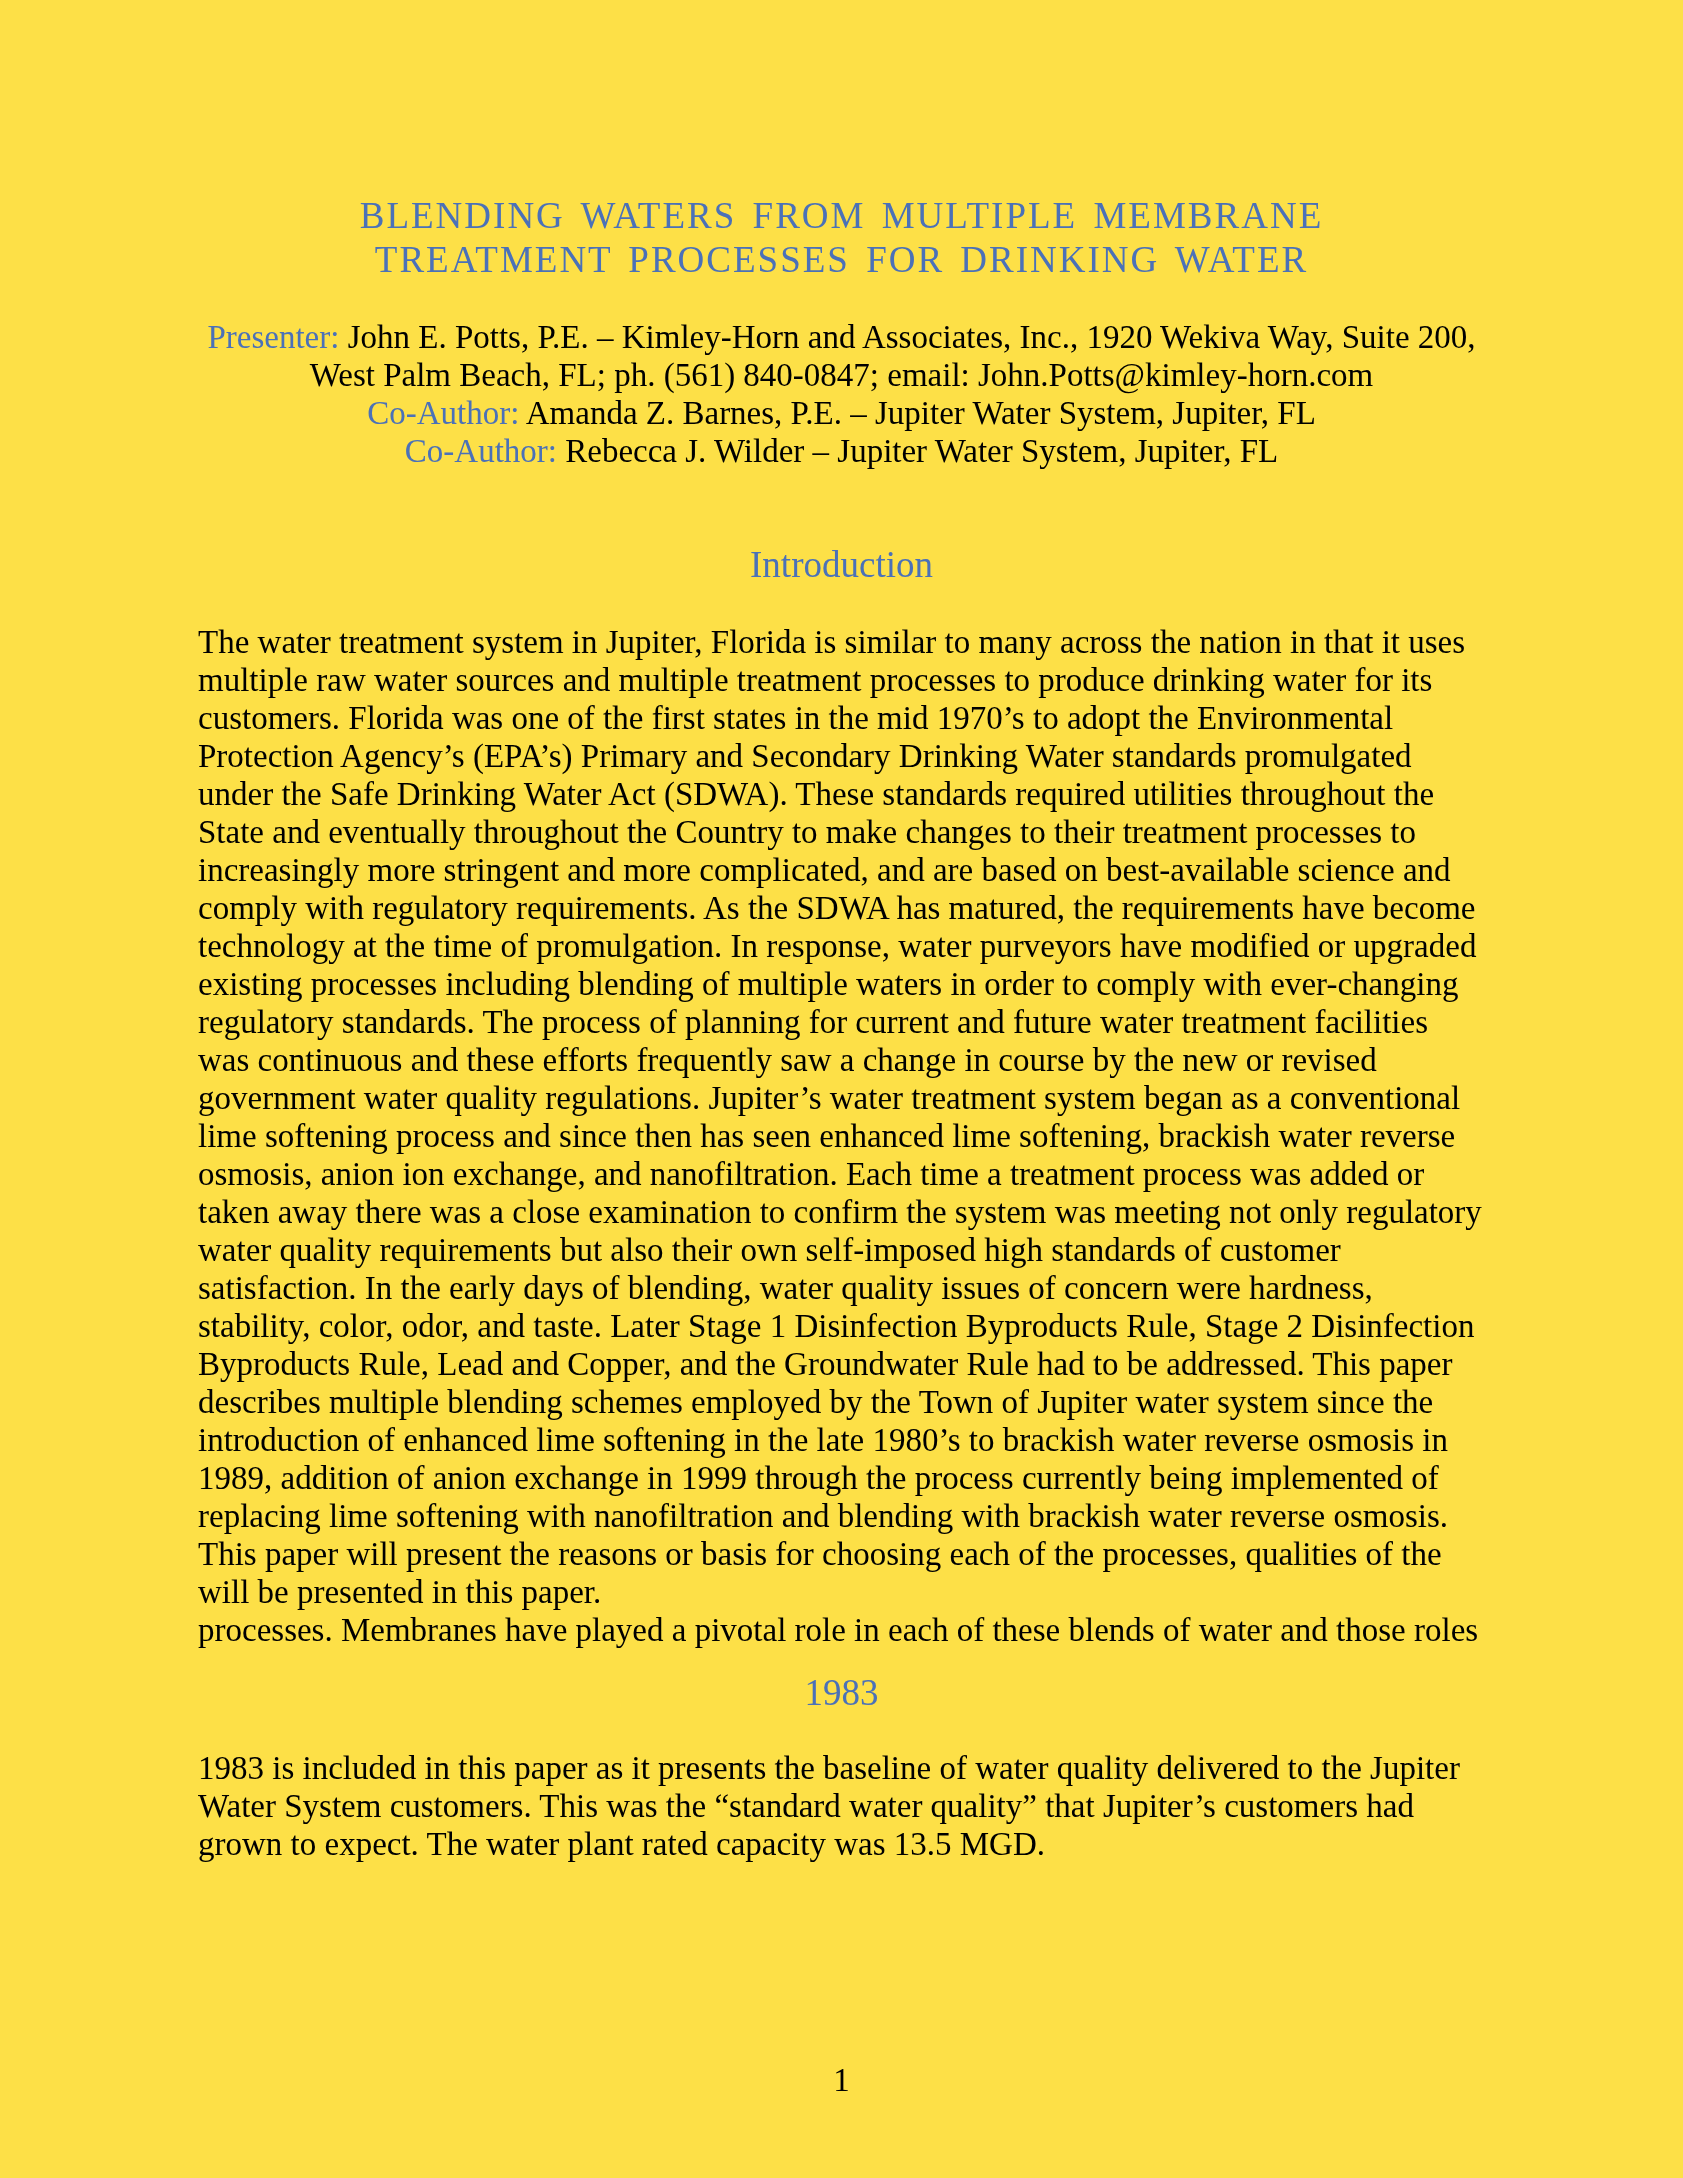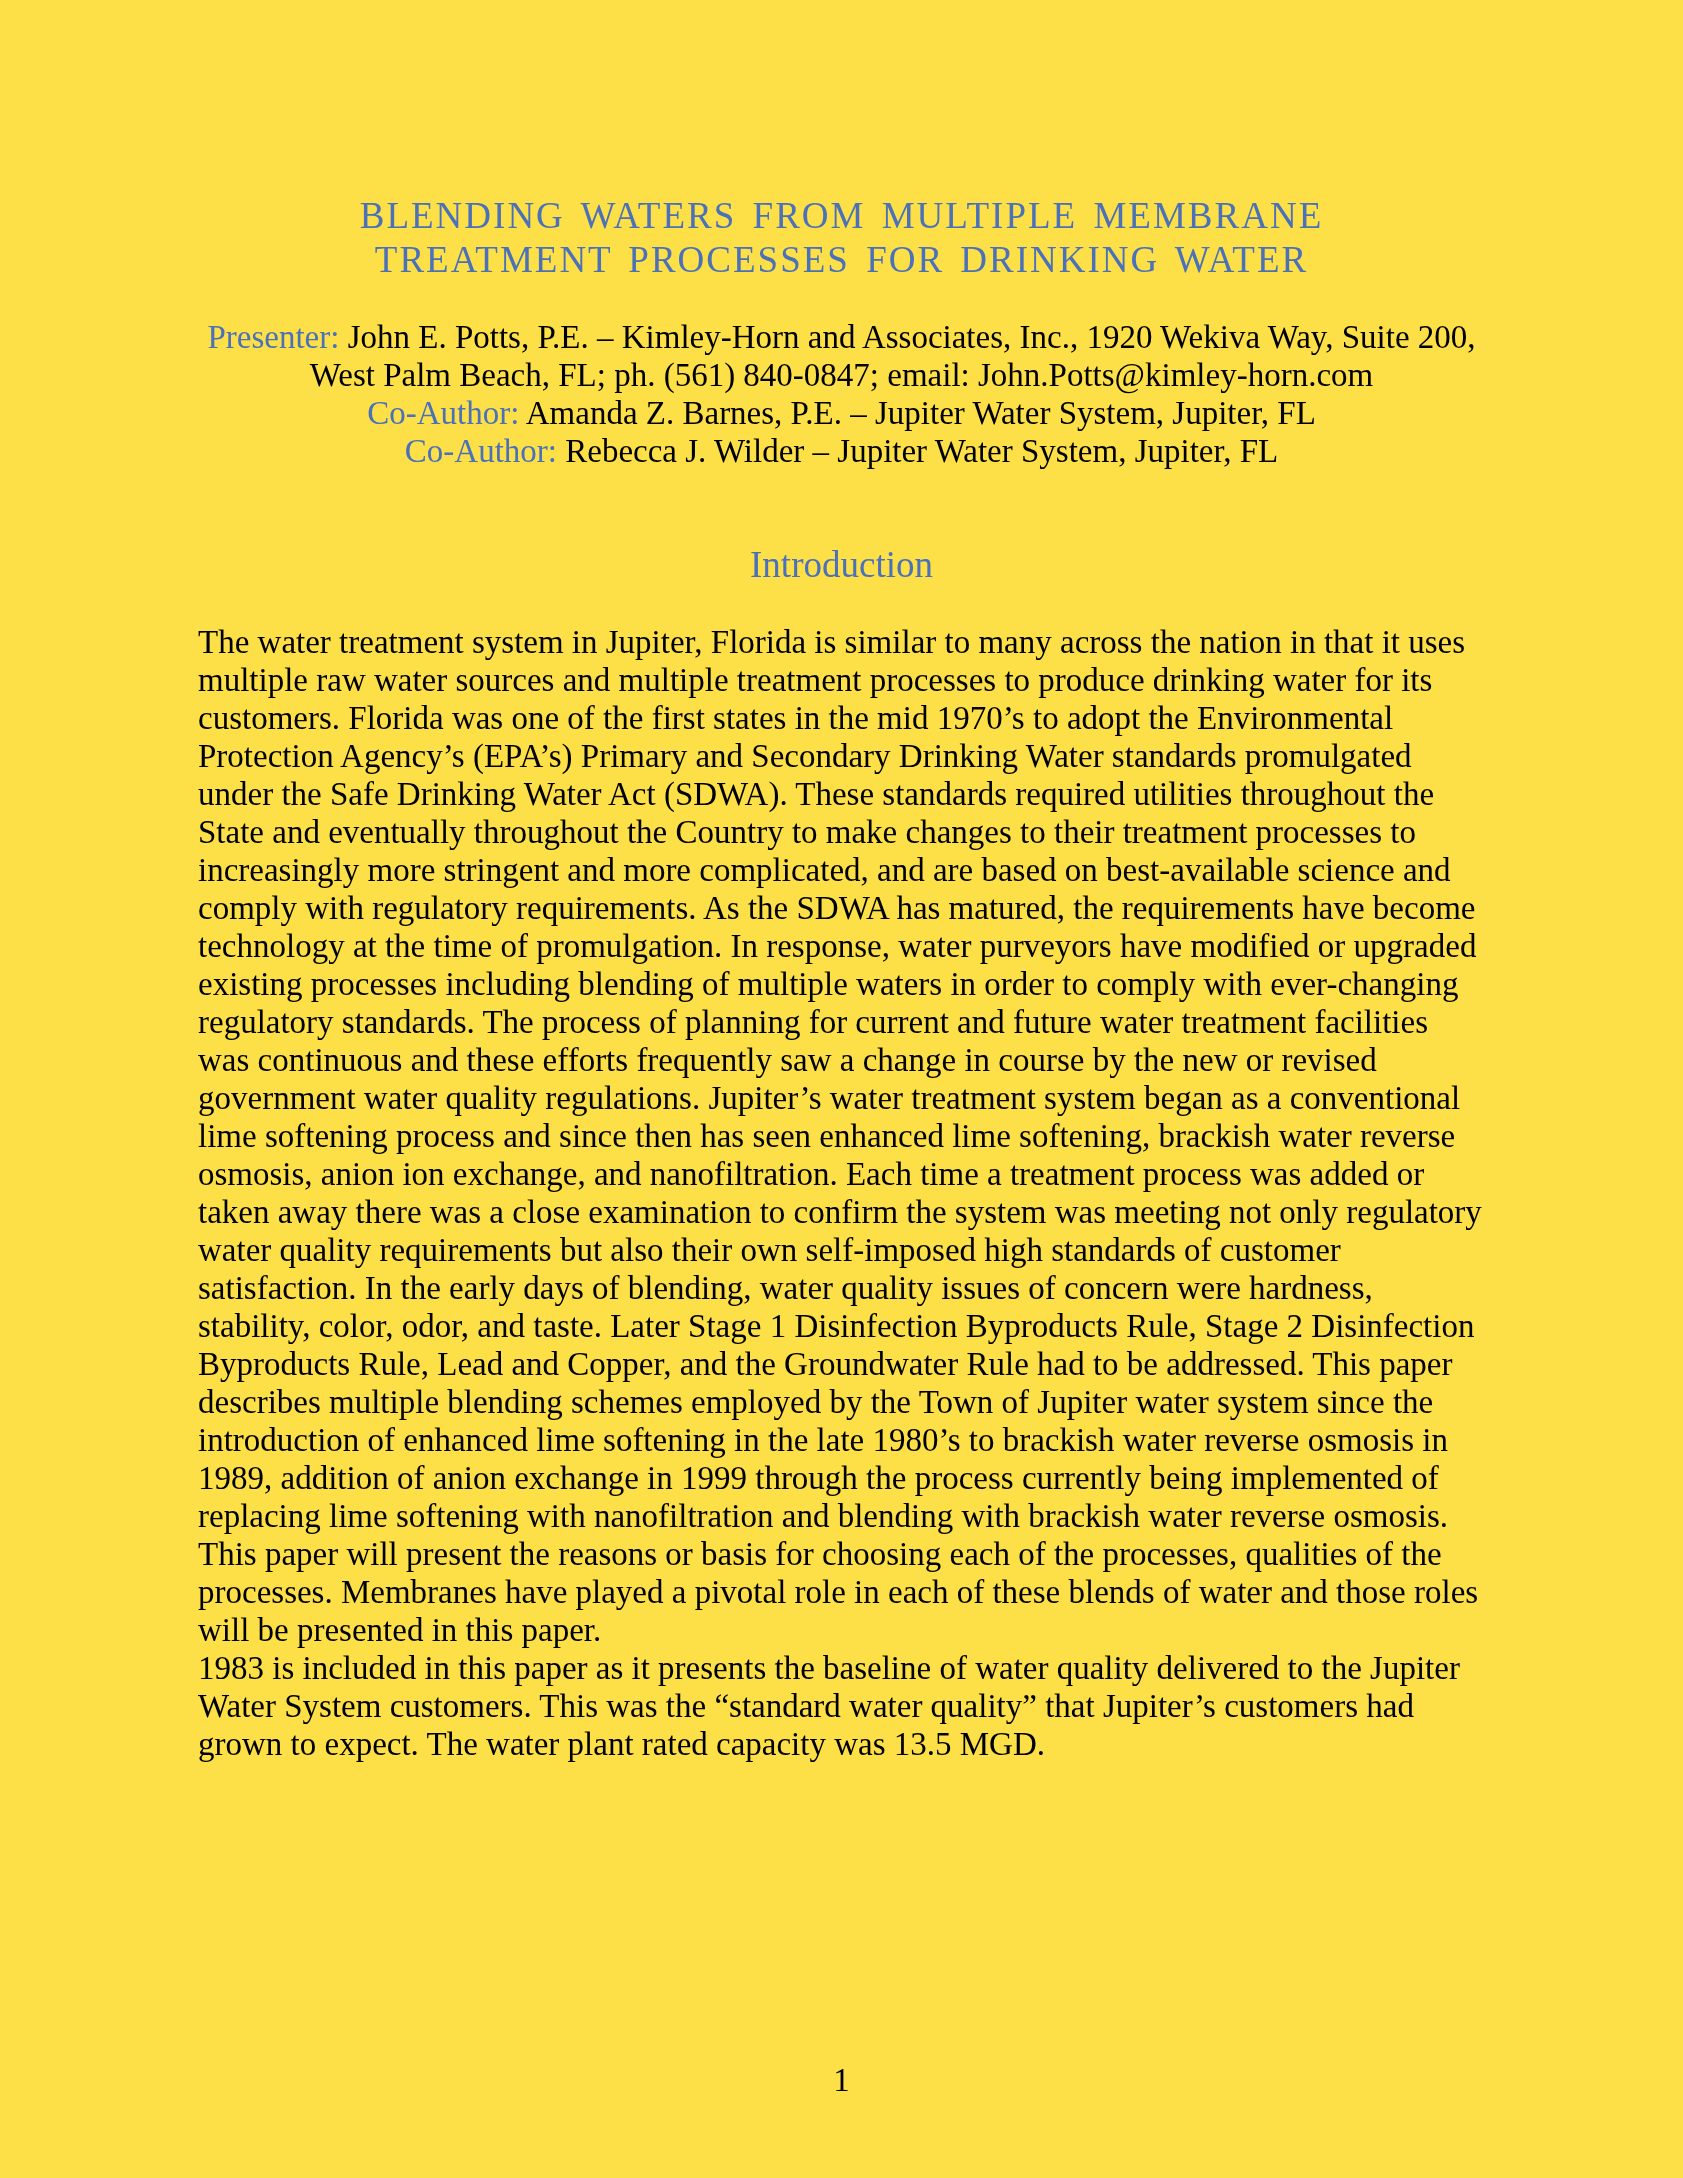--- a/index.html
+++ b/index.html
@@ -97,24 +97,25 @@
       <div class="line">taken away there was a close examination to confirm the system was meeting not only regulatory</div>
       <div class="line">water quality requirements but also their own self-imposed high standards of customer</div>
       <div class="line">satisfaction. In the early days of blending, water quality issues of concern were hardness,</div>
       <div class="line">stability, color, odor, and taste. Later Stage 1 Disinfection Byproducts Rule, Stage 2 Disinfection</div>
       <div class="line">Byproducts Rule, Lead and Copper, and the Groundwater Rule had to be addressed. This paper</div>
       <div class="line">describes multiple blending schemes employed by the Town of Jupiter water system since the</div>
       <div class="line">introduction of enhanced lime softening in the late 1980’s to brackish water reverse osmosis in</div>
       <div class="line">1989, addition of anion exchange in 1999 through the process currently being implemented of</div>
       <div class="line">replacing lime softening with nanofiltration and blending with brackish water reverse osmosis.</div>
       <div class="line">This paper will present the reasons or basis for choosing each of the processes, qualities of the</div>
+      <div class="line">will be presented in this paper.</div>
       <div class="line">processes. Membranes have played a pivotal role in each of these blends of water and those roles</div>
-      <div class="line">will be presented in this paper.</div>
     </div>
 
+  <h2 class="section-heading" id="h-1983">1983</h2>
   <div class="para">
       <div class="line">1983 is included in this paper as it presents the baseline of water quality delivered to the Jupiter</div>
       <div class="line">Water System customers. This was the “standard water quality” that Jupiter’s customers had</div>
       <div class="line">grown to expect. The water plant rated capacity was 13.5 MGD.</div>
     </div>
 
   <div class="page-number">1</div>
 
 </div>
 

